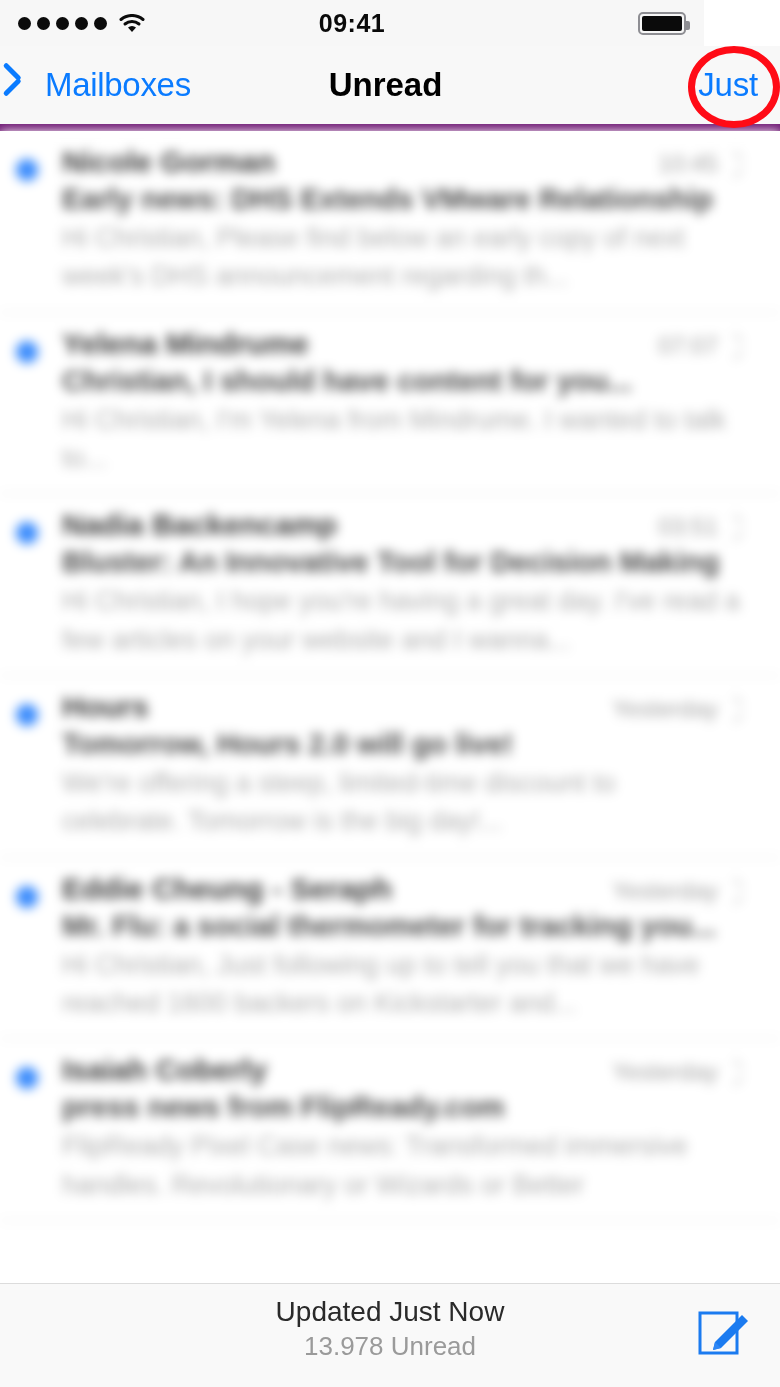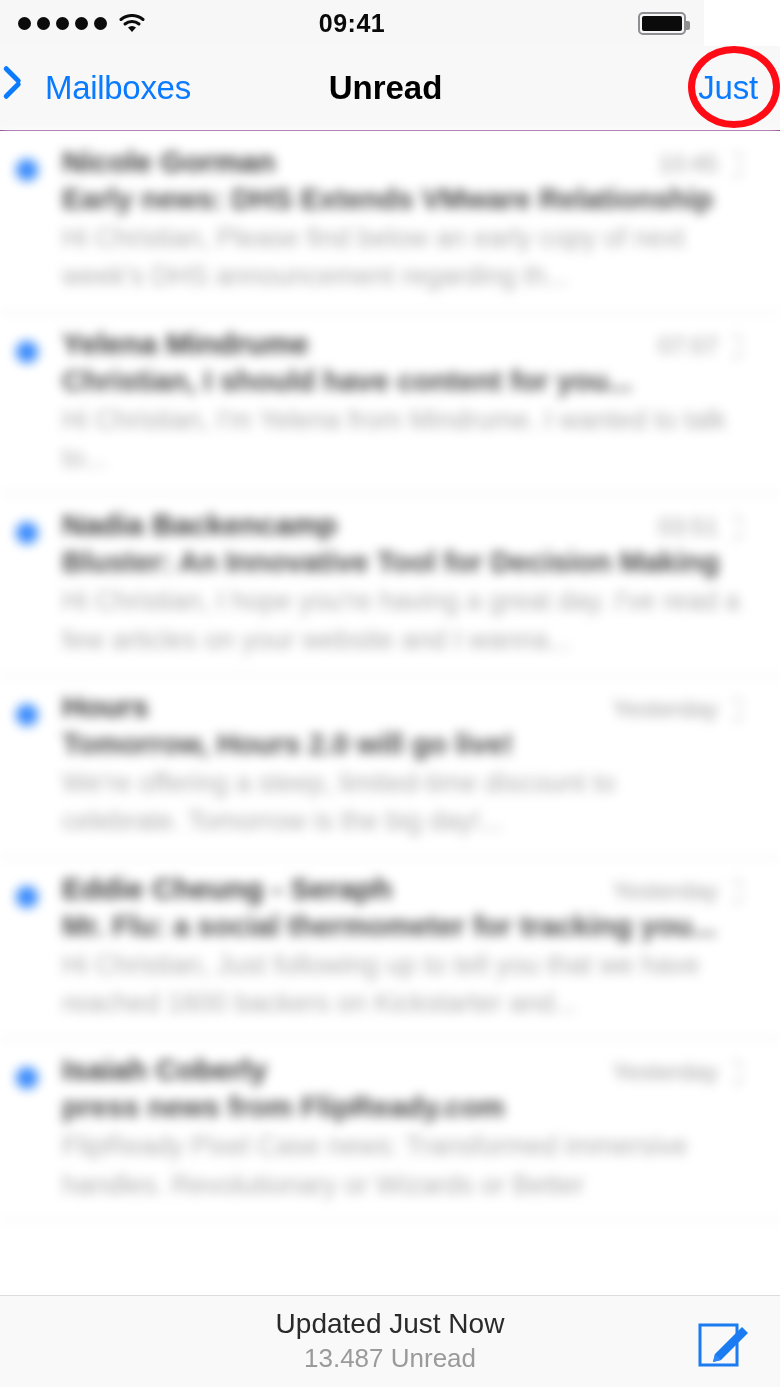--- a/index.html
+++ b/index.html
@@ -44,21 +44,21 @@
     position:absolute; right:-6px; top:7px;
     width:4px; height:9px; background:#8e8e93;
     border-radius:0 2px 2px 0;
   }
 
   
   .navbar {
     position:absolute; top:46px; left:0;
     width:780px; height:85px;
     background:#f8f8f8;
-    border-bottom:1px solid #701a75;
+    border-bottom:7px solid #701a75;
     display:flex; align-items:center;
   }
   .nav-back {
     display:flex; align-items:center; gap:9px;
     padding-left:16px; cursor:pointer;
   }
   .chevron-left {
     width:20px; height:34px; position:relative;
   }
   .chevron-left::before, .chevron-left::after {
@@ -136,21 +136,21 @@
     font-size:27px; color:#b0b0b0; line-height:1.42;
     margin-top:3px;
     display:-webkit-box; -webkit-box-orient:vertical;
     overflow:hidden;
   }
   .preview.lines-2 { -webkit-line-clamp:2; }
 
   
   .toolbar {
     position:absolute; bottom:0; left:0;
-    width:780px; height:92px;
+    width:780px; height:104px;
     background:#f9f9f9;
     border-top:1px solid #dcdcdc;
     padding-left:40px;
   }
   .toolbar-status {
     position:absolute; left:0; right:0; top:10px;
     text-align:center;
   }
   .updated {
     font-size:28px; color:#2a2a2a; line-height:1.25;
@@ -286,21 +286,21 @@
       </div>
       <div class="subject">press news from FlipReady.com</div>
       <div class="preview lines-2">FlipReady Pixel Case news: Transformed immersive handles. Revolutionary or Wizards or Better</div>
     </div>
 
   </div>
 
   <div class="toolbar">
     <div class="toolbar-status">
       <div class="updated">Updated Just Now</div>
-      <div class="unread-count">13.487 Unread</div>
+      <div class="unread-count">13.978 Unread</div>
     </div>
     <div class="compose-btn">
       <svg width="56" height="56" viewBox="0 0 56 56">
         <rect x="4" y="11" width="37" height="40" fill="none" stroke="#1b7bf0" stroke-width="3"></rect>
         <path d="M19 40 L46 13 L52 19 L25 46 L17 48 Z" fill="#1b7bf0"></path>
         <path d="M17 48 L19 40 L25 46 Z" fill="#2f87f5"></path>
       </svg>
     </div>
   </div>
 

